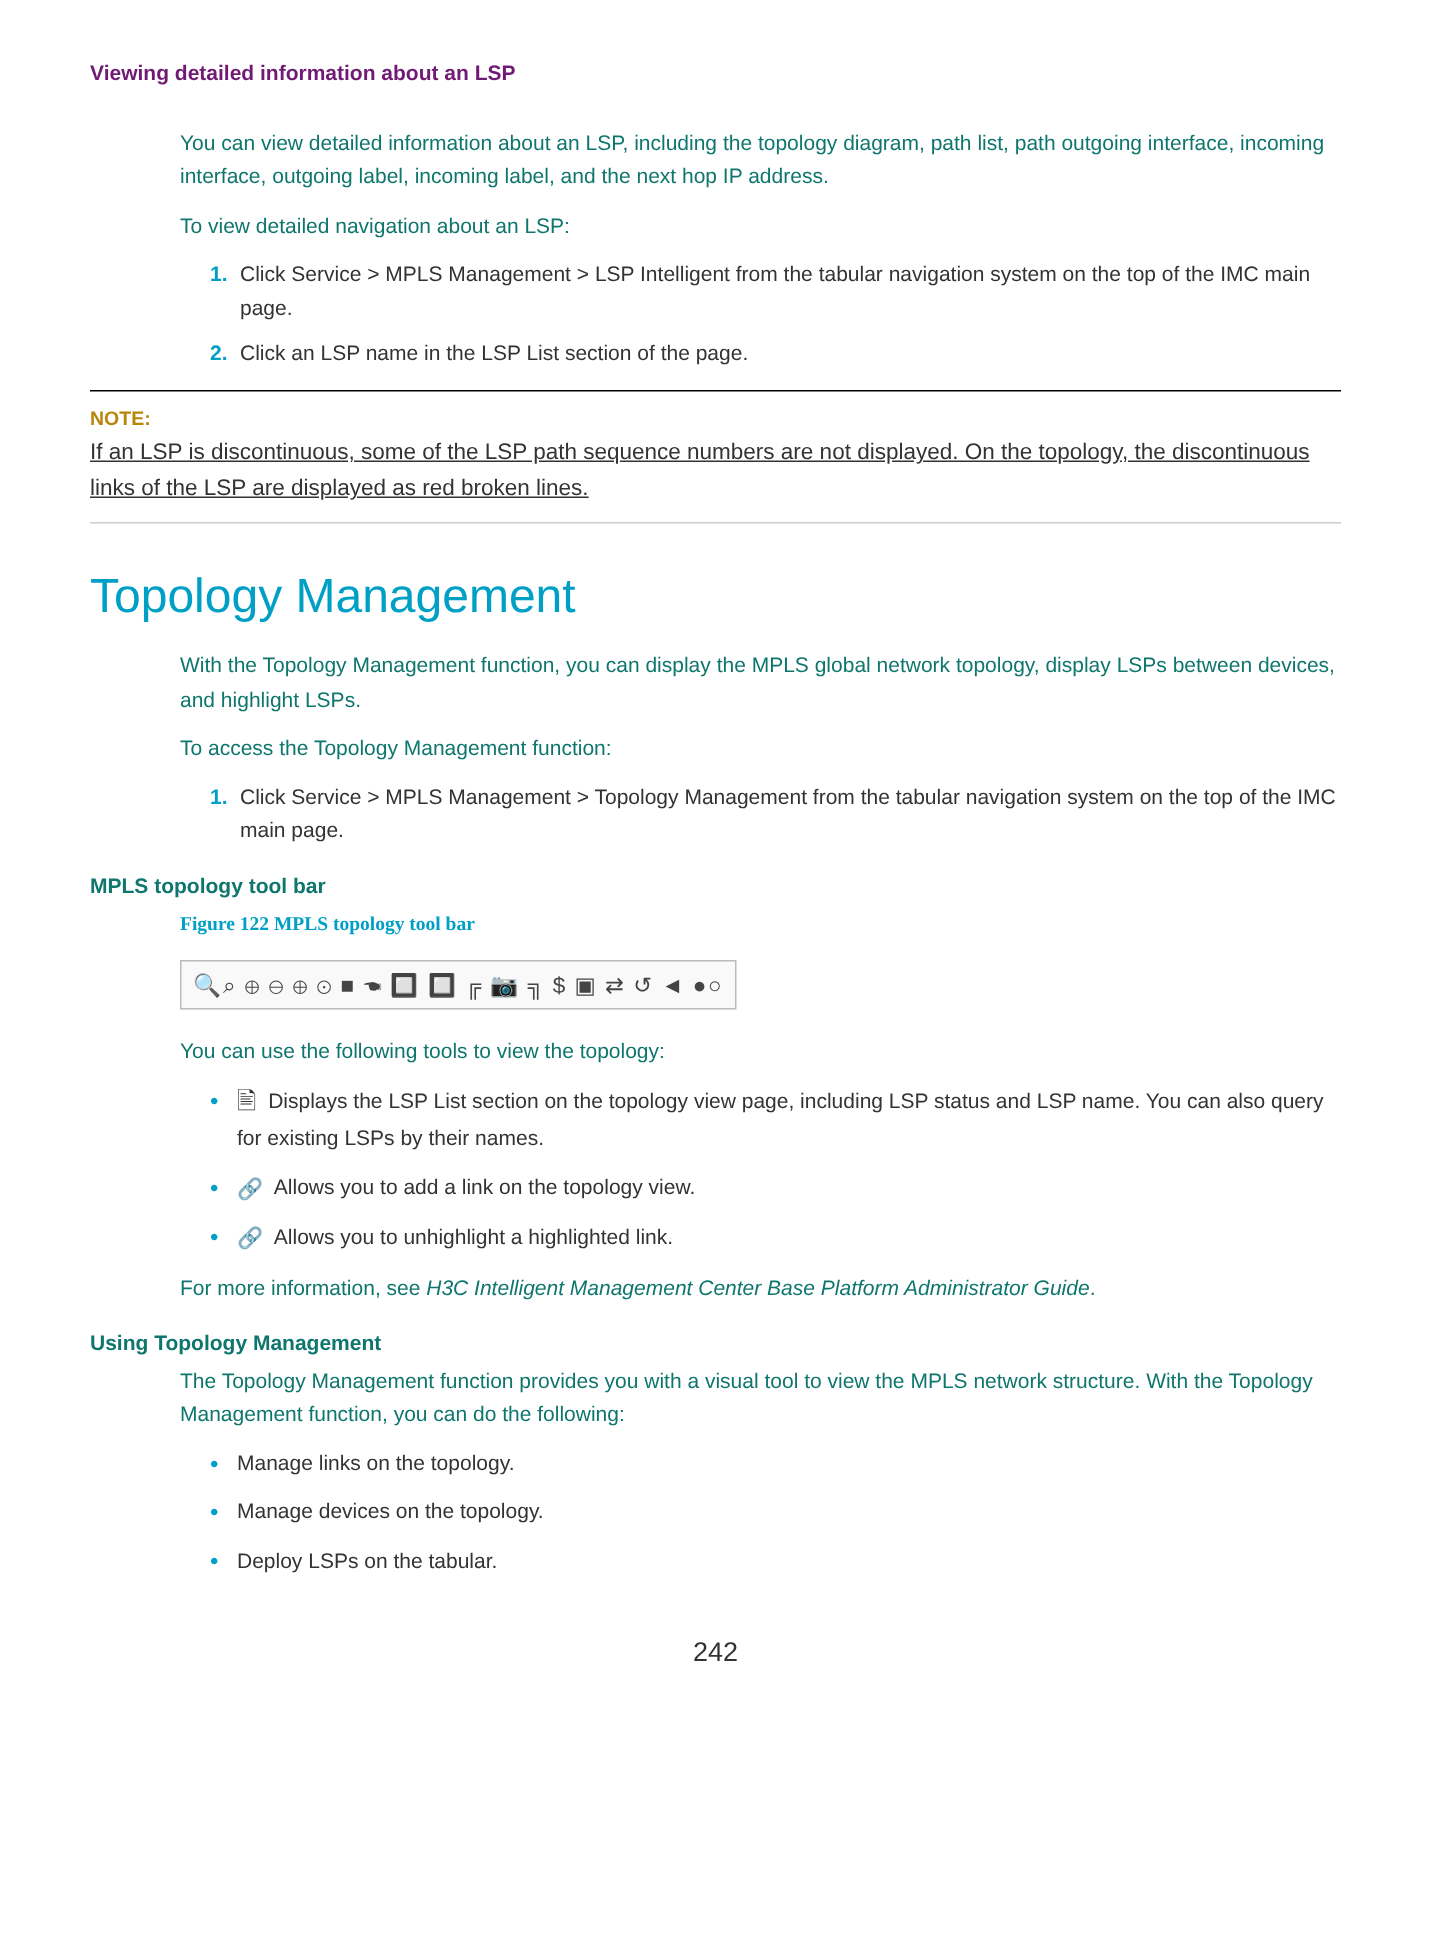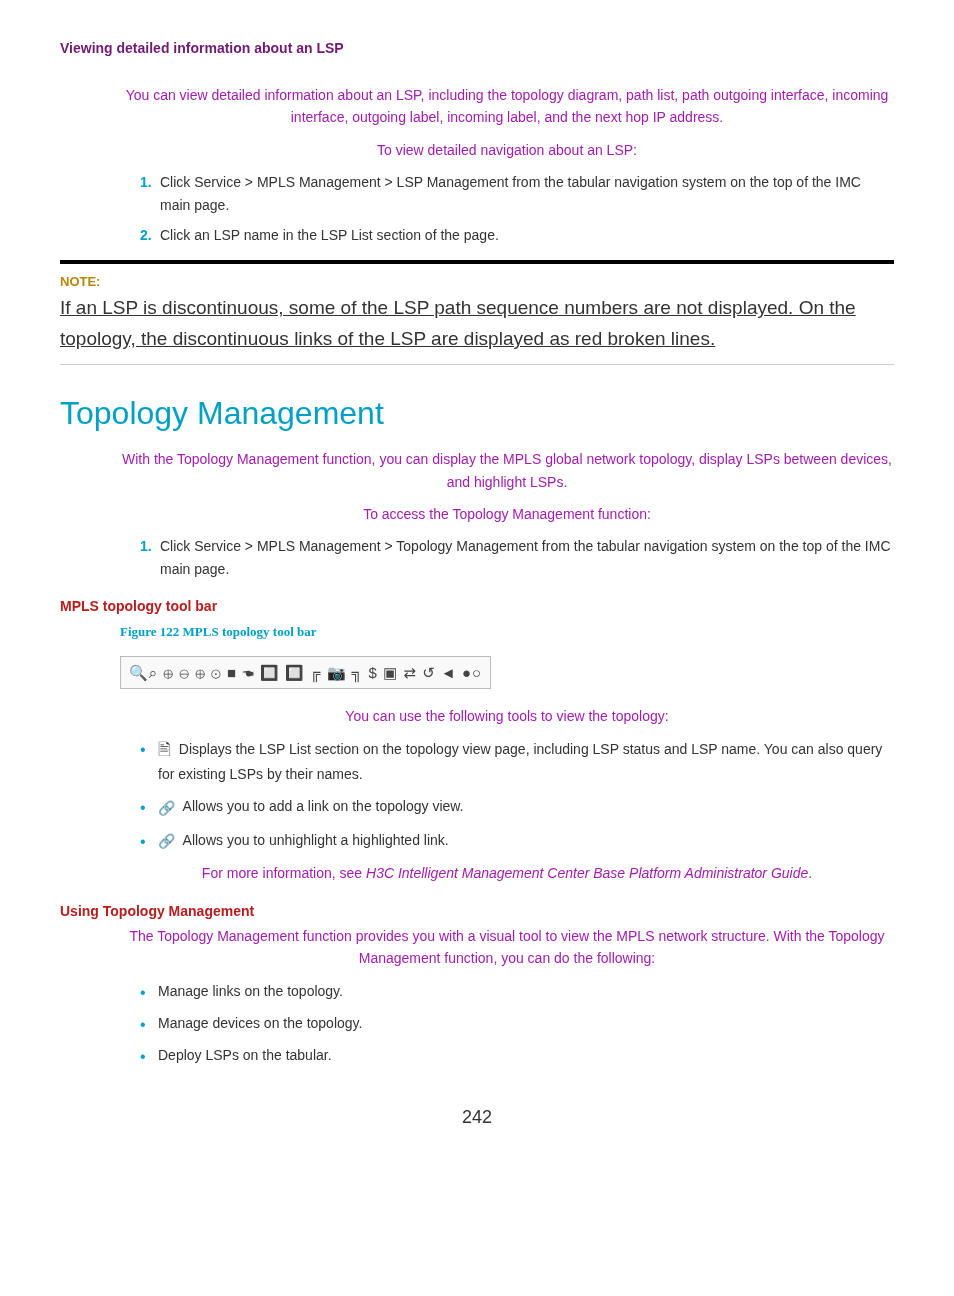--- a/index.html
+++ b/index.html
@@ -15,22 +15,21 @@
     .section-heading {
       color: #701a75;
       font-size: 14px;
       font-weight: bold;
       margin-bottom: 28px;
     }
     .body-text {
       margin-left: 60px;
       margin-bottom: 10px;
       line-height: 1.6;
-      color: #a21caf;
-      text-align: center;
+      color: #0f766e;
     }
     ol.colored-numbers {
       counter-reset: list-counter;
       list-style: none;
       margin-left: 80px;
       margin-bottom: 10px;
     }
     ol.colored-numbers li {
       counter-increment: list-counter;
       position: relative;
@@ -41,45 +40,45 @@
     ol.colored-numbers li::before {
       content: counter(list-counter) ".";
       position: absolute;
       left: 0;
       color: #00a0c6;
       font-weight: bold;
     }
     b { font-weight: normal; }
     .note-box {
       margin: 14px 0 14px 0;
-      border-top: 4px solid #000000;
+      border-top: 1px solid #000000;
       border-bottom: 1px solid #ccc;
       padding: 10px 0;
     }
     .note-label {
       color: #b8860b;
       font-weight: bold;
       font-size: 13px;
       margin-bottom: 4px;
     }
     .note-text {
-      font-size: 19px;
+      font-size: 15px;
       line-height: 1.6;
       text-decoration: underline;
       color: #333;
     }
     .big-section-title {
       font-size: 32px;
       font-weight: 300;
       color: #00a0c6;
       margin: 30px 0 16px 0;
       font-family: Arial, sans-serif;
     }
     .sub-heading {
-      color: #b91c1c;
+      color: #0f766e;
       font-size: 14px;
       font-weight: bold;
       margin: 18px 0 6px 0;
     }
     .figure-label {
       color: #00a0c6;
       font-size: 13px;
       font-weight: bold;
       margin: 10px 0 8px 60px;
       font-family: Liberation Serif, serif;
@@ -133,21 +132,21 @@
   <div class="section-heading">Viewing detailed information about an LSP</div>
 
   <p class="body-text">You can view detailed information about an LSP, including the topology diagram, path list, path outgoing interface, incoming interface, outgoing label, incoming label, and the next hop IP address.</p>
 
   <p class="body-text">
     To view detailed navigation about an LSP:
   </p>
 
   <ol class="colored-numbers">
     <li>
-      Click <b>Service</b> &gt; <b>MPLS Management</b> &gt; <b>LSP Management</b> from the tabular navigation system on the top of the IMC main page.
+      Click <b>Service</b> &gt; <b>MPLS Management</b> &gt; <b>LSP Intelligent</b> from the tabular navigation system on the top of the IMC main page.
     </li>
     <li>
       Click an LSP name in the <b>LSP List</b> section of the page.
     </li>
   </ol>
 
   <div class="note-box">
     <div class="note-label">NOTE:</div>
     <p class="note-text">If an LSP is discontinuous, some of the LSP path sequence numbers are not displayed. On the topology, the discontinuous links of the LSP are displayed as red broken lines.</p>
   </div>

